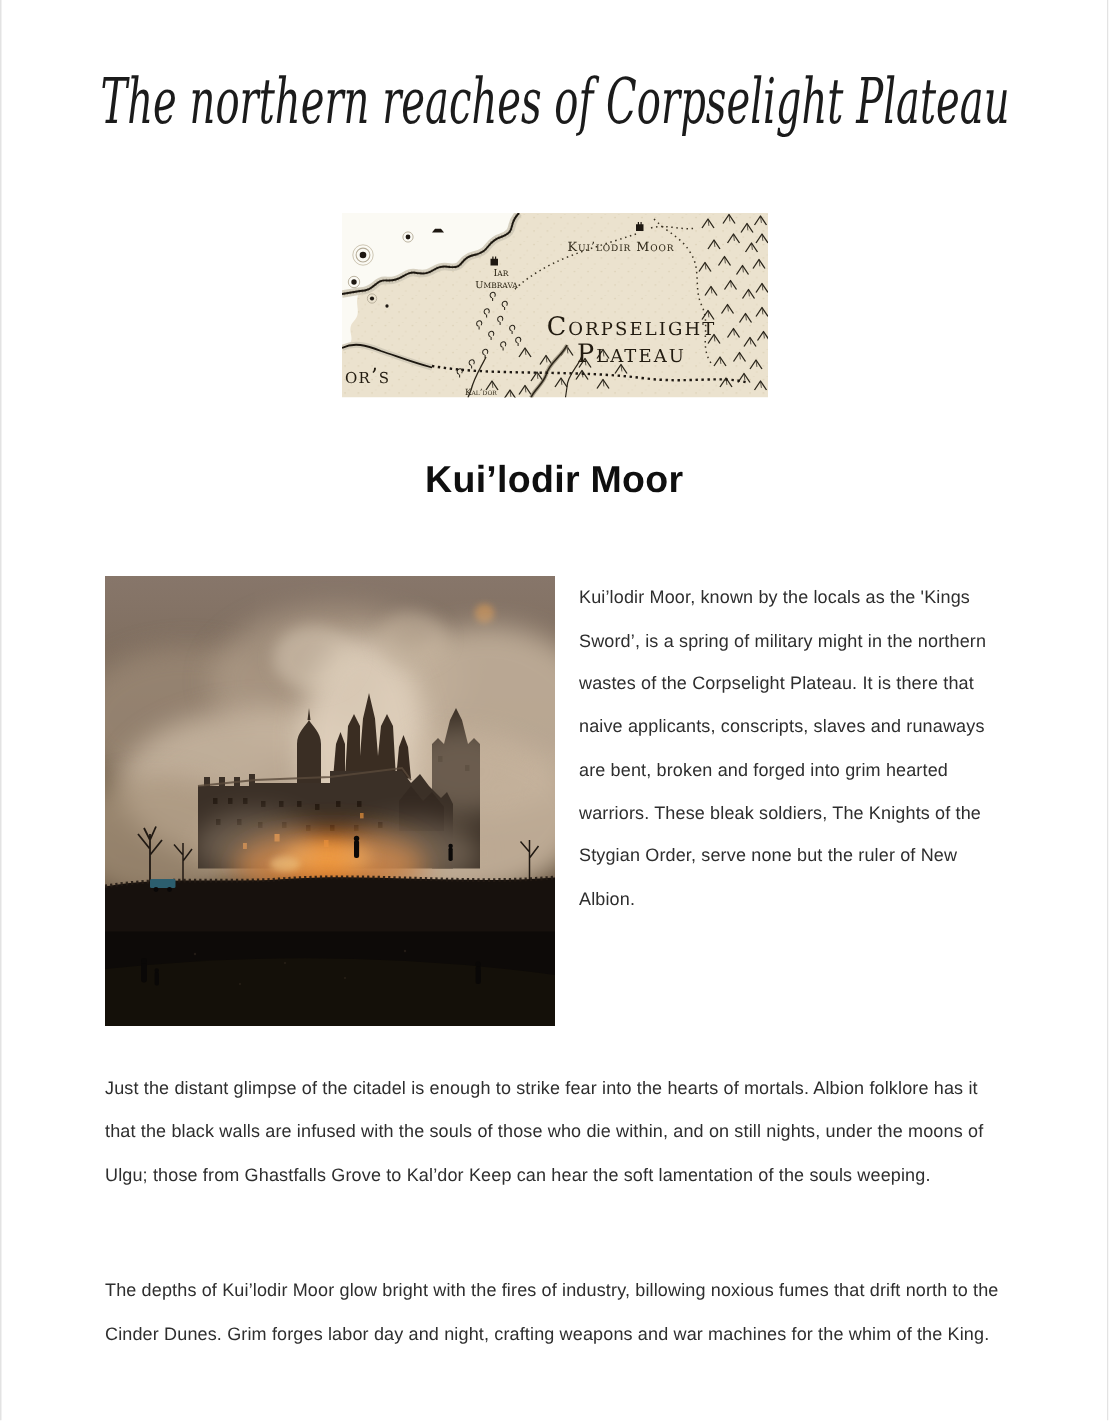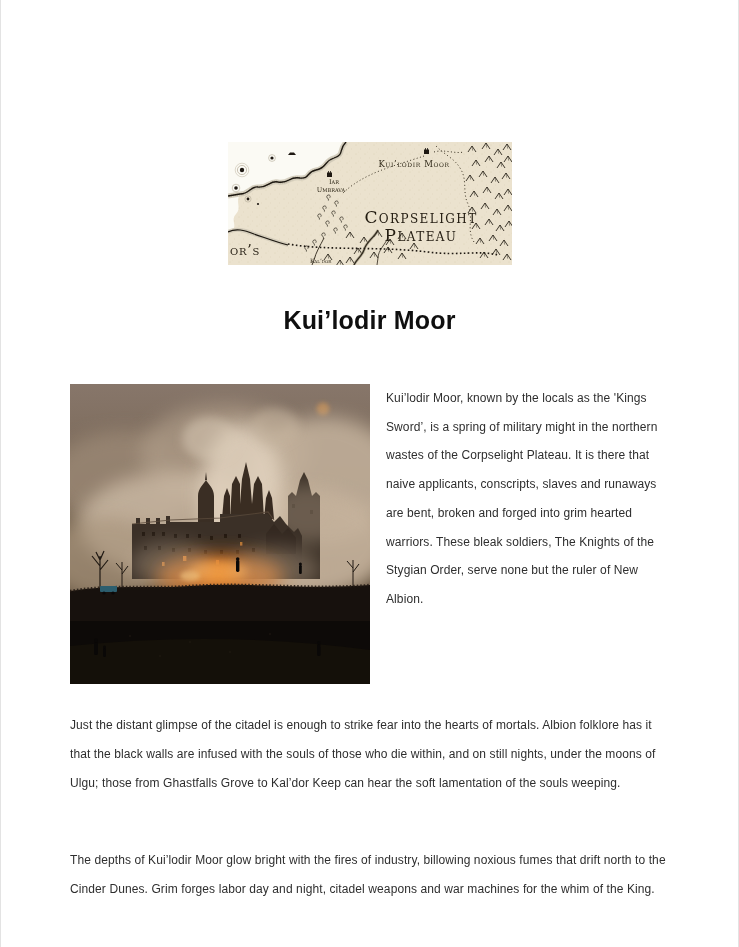--- a/index.html
+++ b/index.html
@@ -33,20 +33,25 @@
   .para .body-text{line-height:29px;}
   svg text{user-select:none;}
   .map-label{font-family:"DejaVu Serif",serif;font-variant:small-caps;fill:#2e2717;}
   .map-label-big{font-family:"DejaVu Serif",serif;font-variant:small-caps;fill:#221b10;}
 </style>
 </head>
 <body>
 
 <div class="page">
 
+  <div class="title-wrap">
+    <svg width="620" height="86" viewBox="0 0 620 86">
+      <text x="310" y="54" text-anchor="middle" font-family="DejaVu Serif, serif" font-style="italic" font-size="42" fill="#1b1b1b" textLength="606" lengthAdjust="spacingAndGlyphs">The northern reaches of Corpselight Plateau</text>
+    </svg>
+  </div>
 
   <div class="map-wrap">
     <svg width="284" height="123" viewBox="0 0 284 123">
       <defs>
         <pattern id="speck" width="9" height="9" patternUnits="userSpaceOnUse">
           <circle cx="2" cy="3" r="0.45" fill="#cdbf9f" opacity="0.8"></circle>
           <circle cx="6.5" cy="7" r="0.4" fill="#d5c8ab" opacity="0.8"></circle>
           <circle cx="4.5" cy="1" r="0.3" fill="#c8b997" opacity="0.6"></circle>
         </pattern>
         <g id="mtn">
@@ -322,16 +327,16 @@
 
     <div class="intro-col">
       <p class="body-text">Kui’lodir Moor, known by the locals as the 'Kings Sword’, is a spring of military might in the northern wastes of the Corpselight Plateau. It is there that naive applicants, conscripts, slaves and runaways are bent, broken and forged into grim hearted warriors. These bleak soldiers, The Knights of the Stygian Order, serve none but the ruler of New Albion.</p>
     </div>
   </div>
 
   <div class="para para-2">
     <p class="body-text">Just the distant glimpse of the citadel is enough to strike fear into the hearts of mortals. Albion folklore has it that the black walls are infused with the souls of those who die within, and on still nights, under the moons of Ulgu; those from Ghastfalls Grove to Kal’dor Keep can hear the soft lamentation of the souls weeping.</p>
   </div>
   <div class="para para-3">
-    <p class="body-text">The depths of Kui’lodir Moor glow bright with the fires of industry, billowing noxious fumes that drift north to the Cinder Dunes. Grim forges labor day and night, citadel weapons and war machines for the whim of the King.</p>
+    <p class="body-text">The depths of Kui’lodir Moor glow bright with the fires of industry, billowing noxious fumes that drift north to the Cinder Dunes. Grim forges labor day and night, crafting weapons and war machines for the whim of the King.</p>
   </div>
 
 </div>
 
 </body></html>

